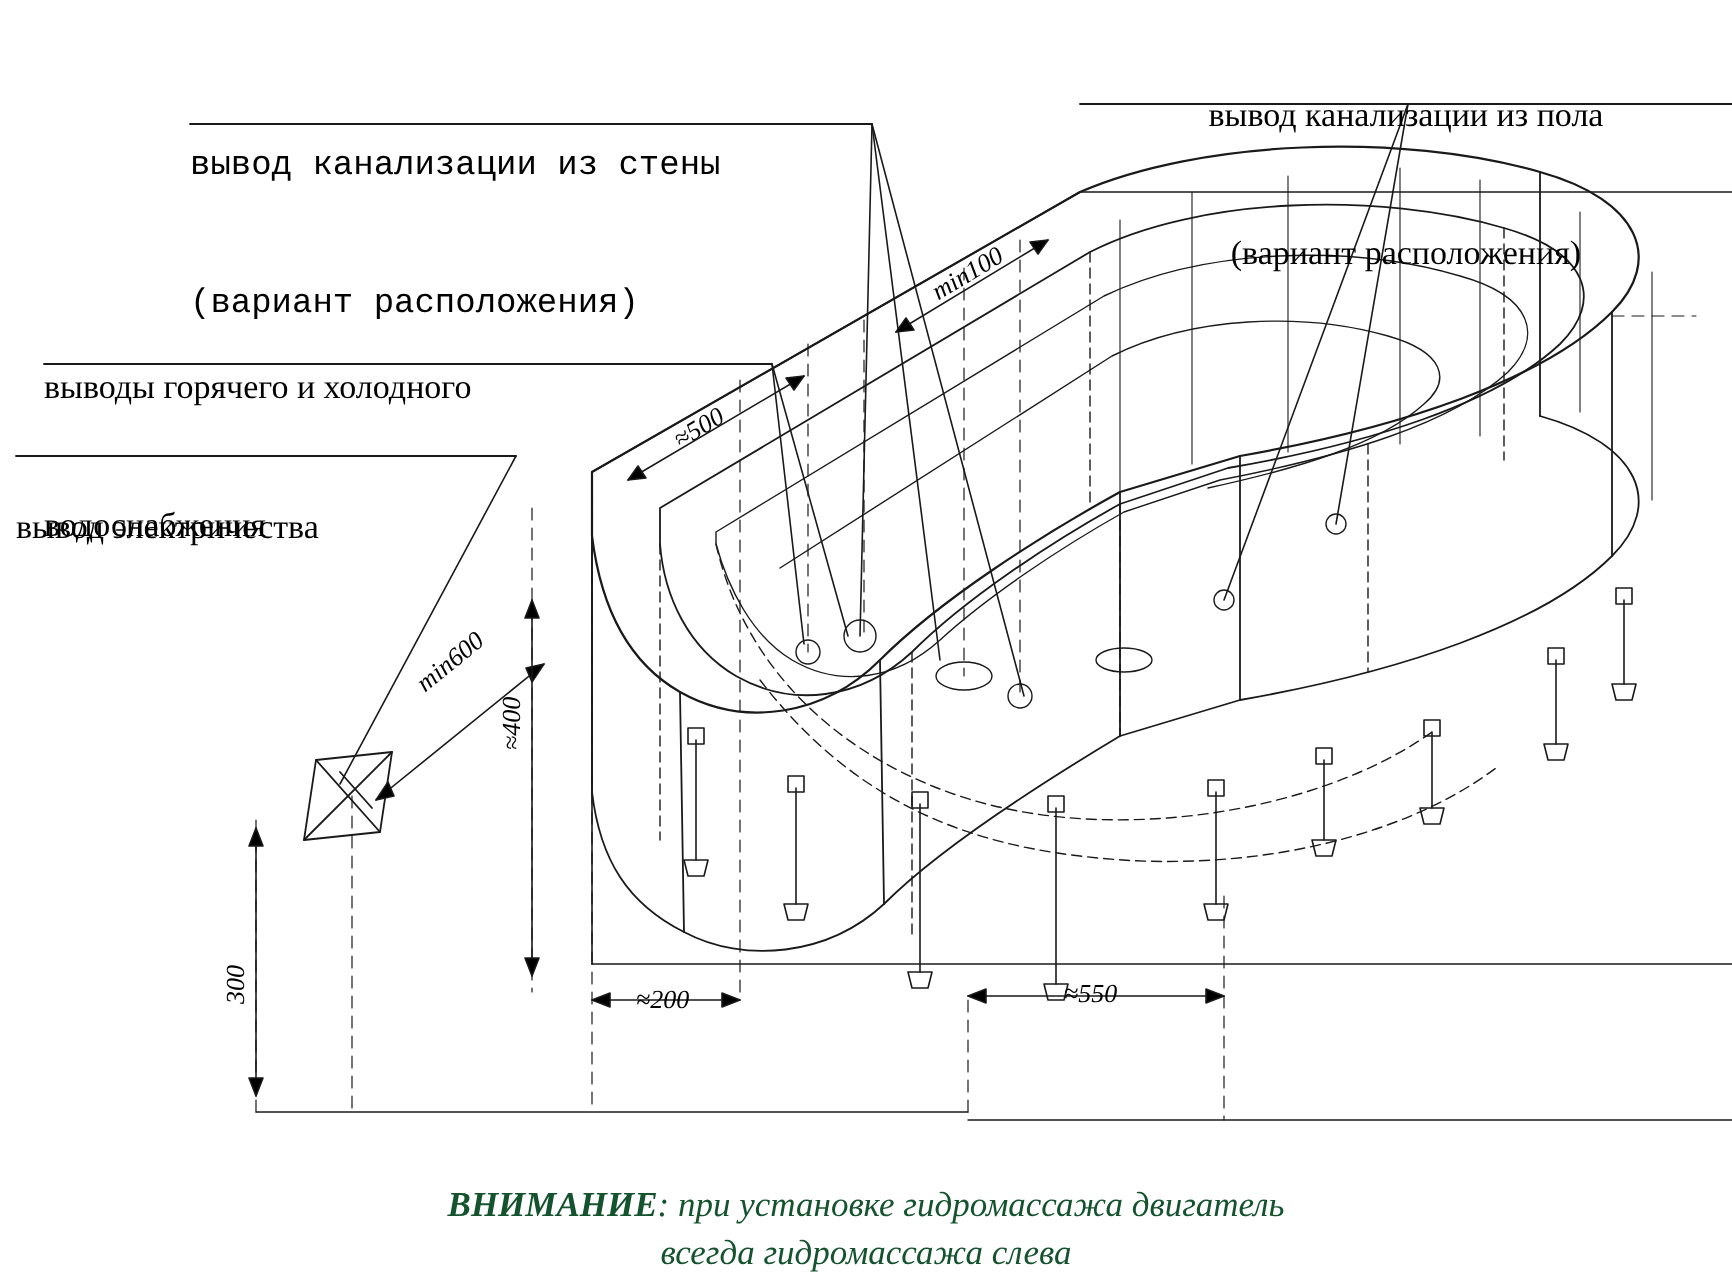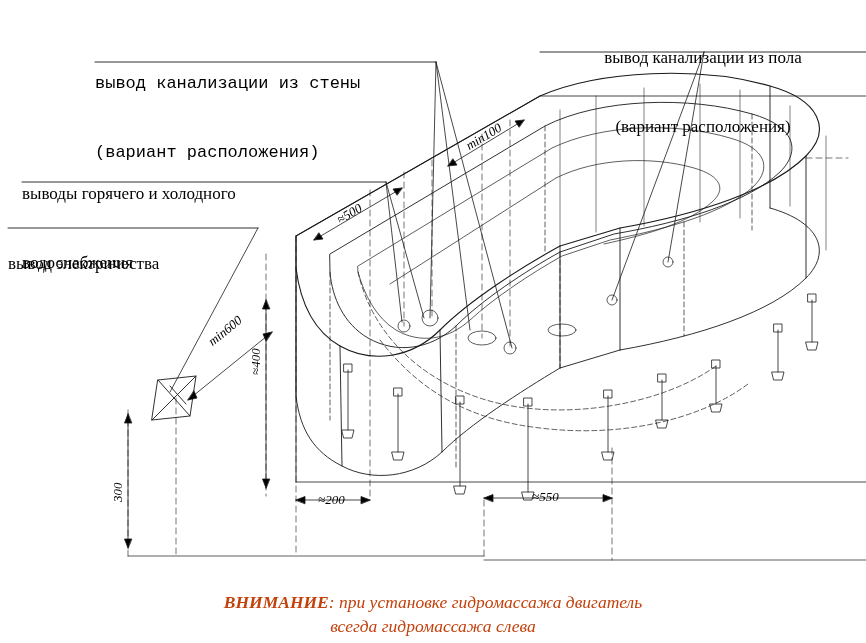--- a/index.html
+++ b/index.html
@@ -45,21 +45,21 @@
   }
   .note {
     position: absolute;
     left: 0;
     width: 866px;
     text-align: center;
     font-family: "Liberation Serif", serif;
     font-style: italic;
     font-size: 17.5px;
     line-height: 24px;
-    color: #c2410c;
+    color: #14532d;
   }
 </style>
 </head>
 <body>
 
 <div id="diagram-root">
 
   <svg class="layer" viewBox="0 0 866 643">
     <g fill="none" stroke="#1a1a1a" stroke-width="0.9" stroke-linejoin="round" stroke-linecap="round">
 

